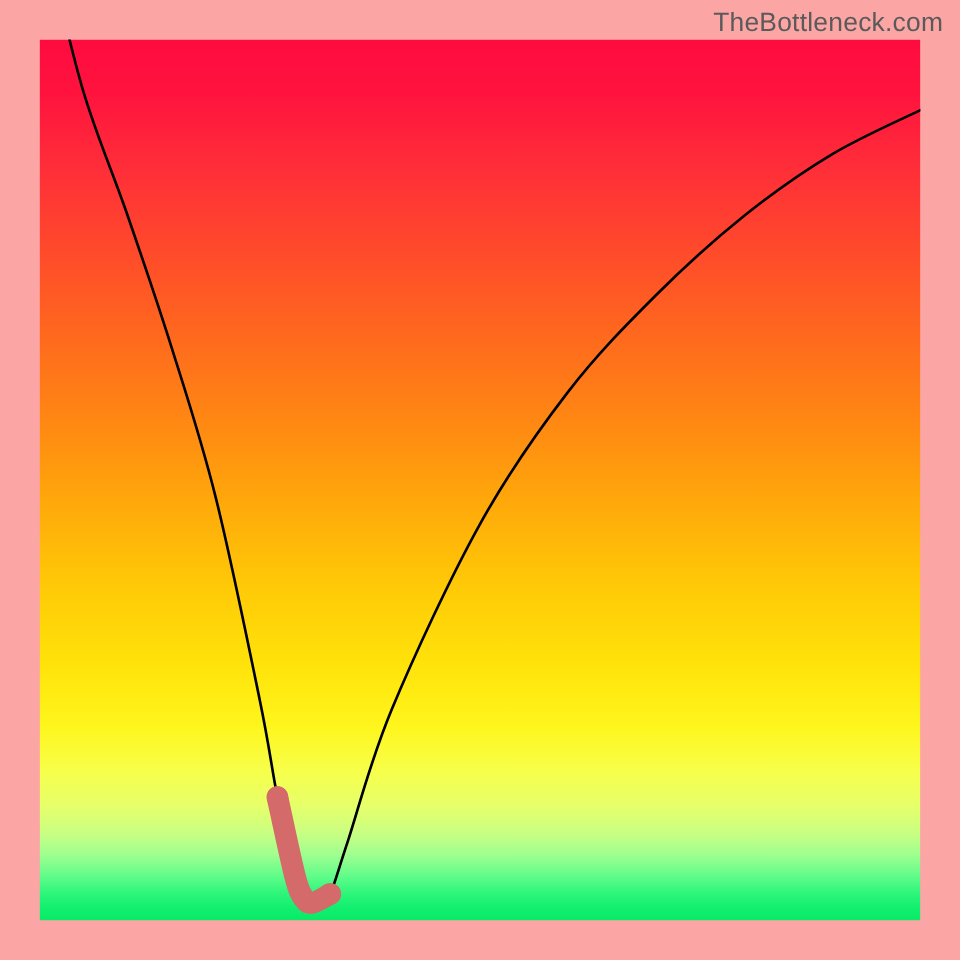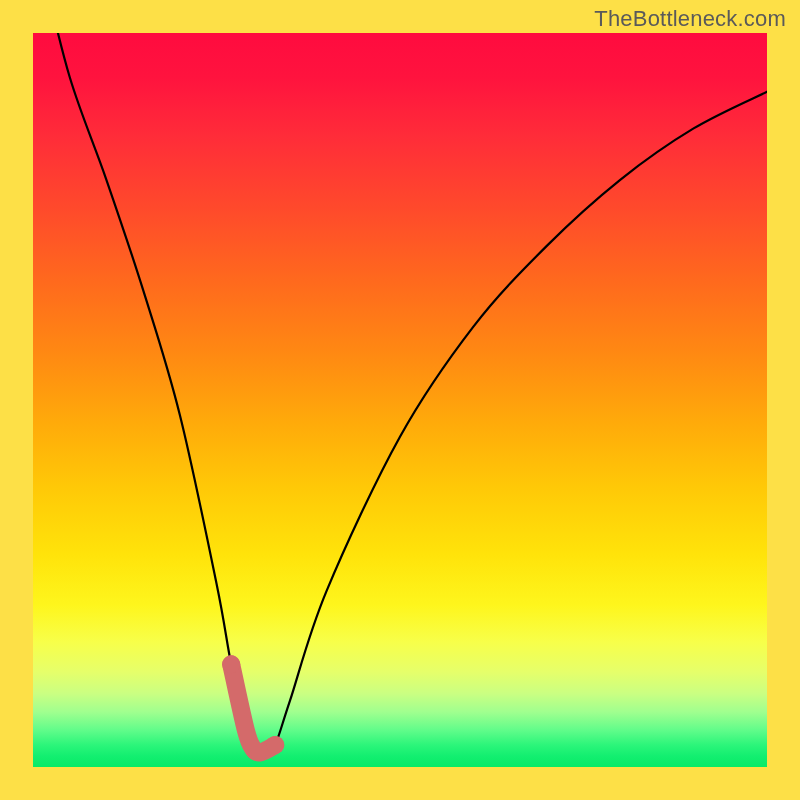--- a/index.html
+++ b/index.html
@@ -10,21 +10,21 @@
     background: #000;
     overflow: hidden;
     font-family: Arial, Helvetica, sans-serif;
   }
   .frame {
     position: absolute;
     left: 0;
     top: 0;
     width: 800px;
     height: 800px;
-    background: #fde047;
+    background: #fca5a5;
   }
   .watermark {
     position: absolute;
     top: 6px;
     right: 14px;
     color: #5a5a5a;
     font-size: 22px;
     font-weight: 500;
     z-index: 10;
     letter-spacing: 0.2px;

